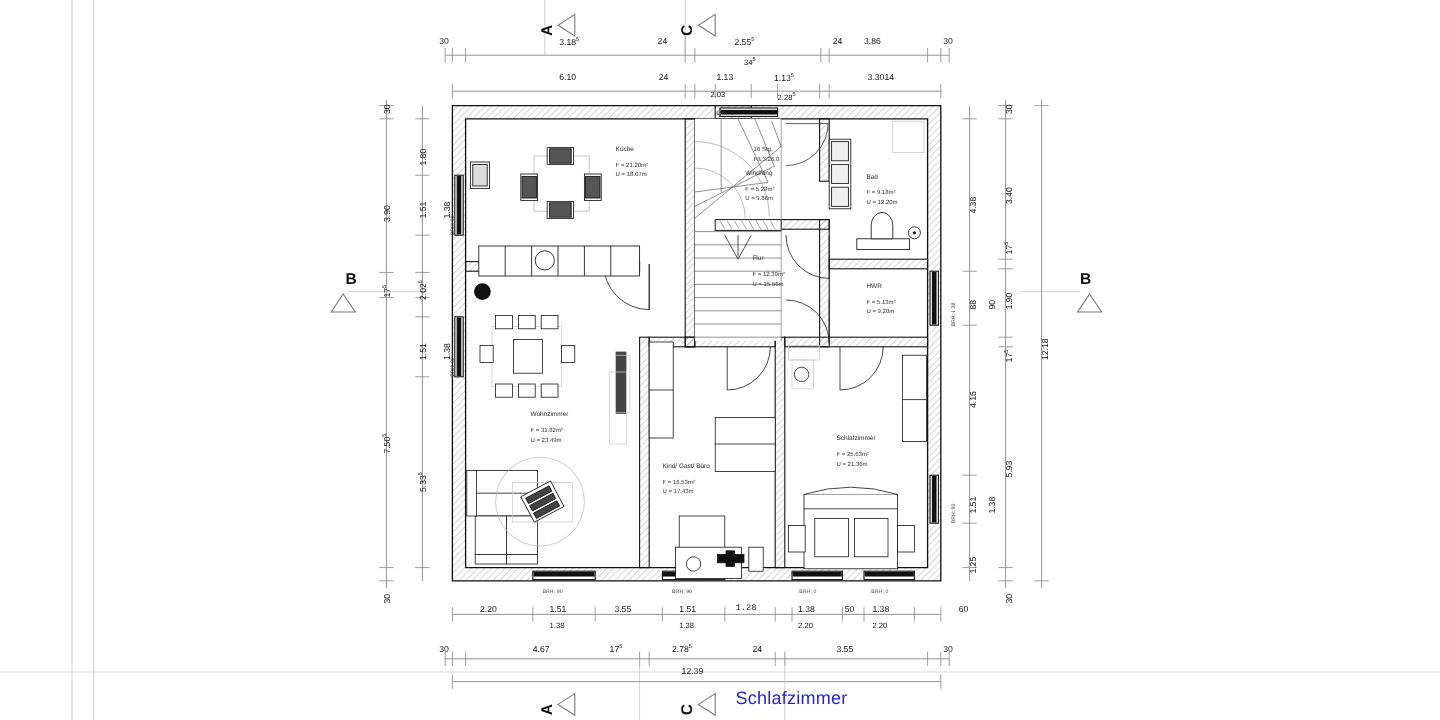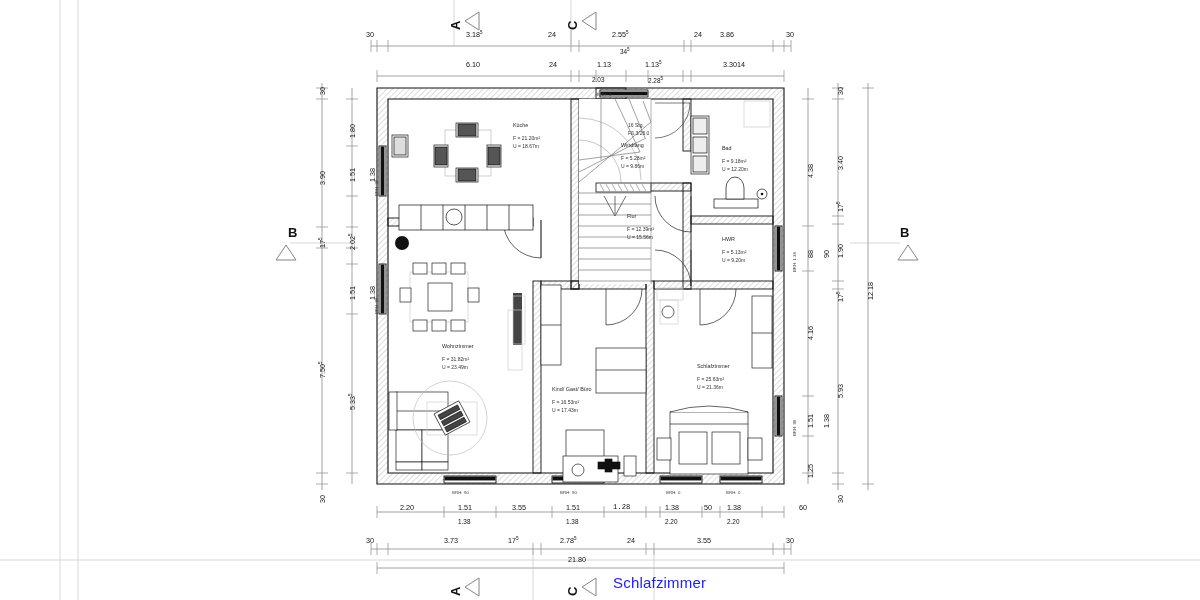--- a/index.html
+++ b/index.html
@@ -481,27 +481,27 @@
 <div class="dim" style="left:704px;top:503px;">50</div>
 <div class="dim" style="left:727px;top:503px;">1.38</div>
 <div class="dim" style="left:767px;top:503px;margin-left:32px;">60</div>
 
 <div class="dim sm" style="left:458px;top:518px;">1.38</div>
 <div class="dim sm" style="left:566px;top:518px;">1.38</div>
 <div class="dim sm" style="left:665px;top:518px;">2.20</div>
 <div class="dim sm" style="left:727px;top:518px;">2.20</div>
 
 <div class="dim" style="left:366px;top:536px;">30</div>
-<div class="dim" style="left:444px;top:536px;">3.73</div>
+<div class="dim" style="left:444px;top:536px;">4.67</div>
 <div class="dim" style="left:508px;top:536px;"><span>17</span><span class="sup">5</span></div>
 <div class="dim" style="left:560px;top:536px;"><span>2.78</span><span class="sup">5</span></div>
 <div class="dim" style="left:627px;top:536px;">24</div>
 <div class="dim" style="left:697px;top:536px;">3.55</div>
 <div class="dim" style="left:786px;top:536px;">30</div>
-<div class="dim" style="left:568px;top:555px;">21.80</div>
+<div class="dim" style="left:568px;top:555px;">12.39</div>
 
 <div class="sectv" style="left:448px;top:30px;">A</div>
 <div class="sectv" style="left:565px;top:30px;">C</div>
 <div class="sect" style="left:288px;top:225px;">B</div>
 <div class="sect" style="left:900px;top:225px;">B</div>
 <div class="sectv" style="left:448px;top:596px;">A</div>
 <div class="sectv" style="left:565px;top:596px;">C</div>
 
 <div class="title" style="left:613px;top:574px;">Schlafzimmer</div>
 

